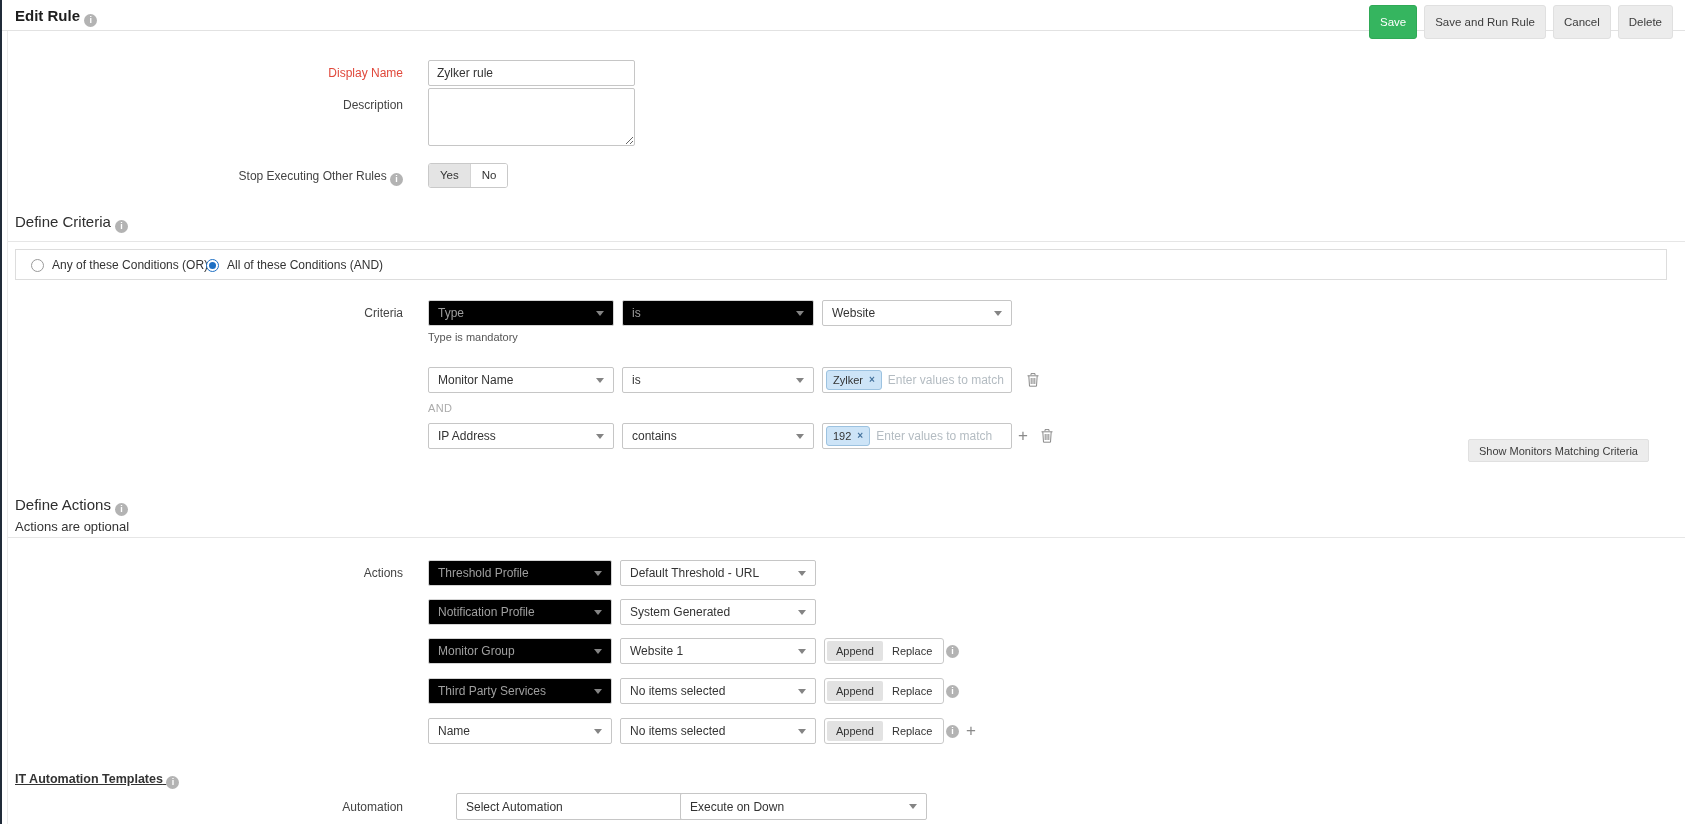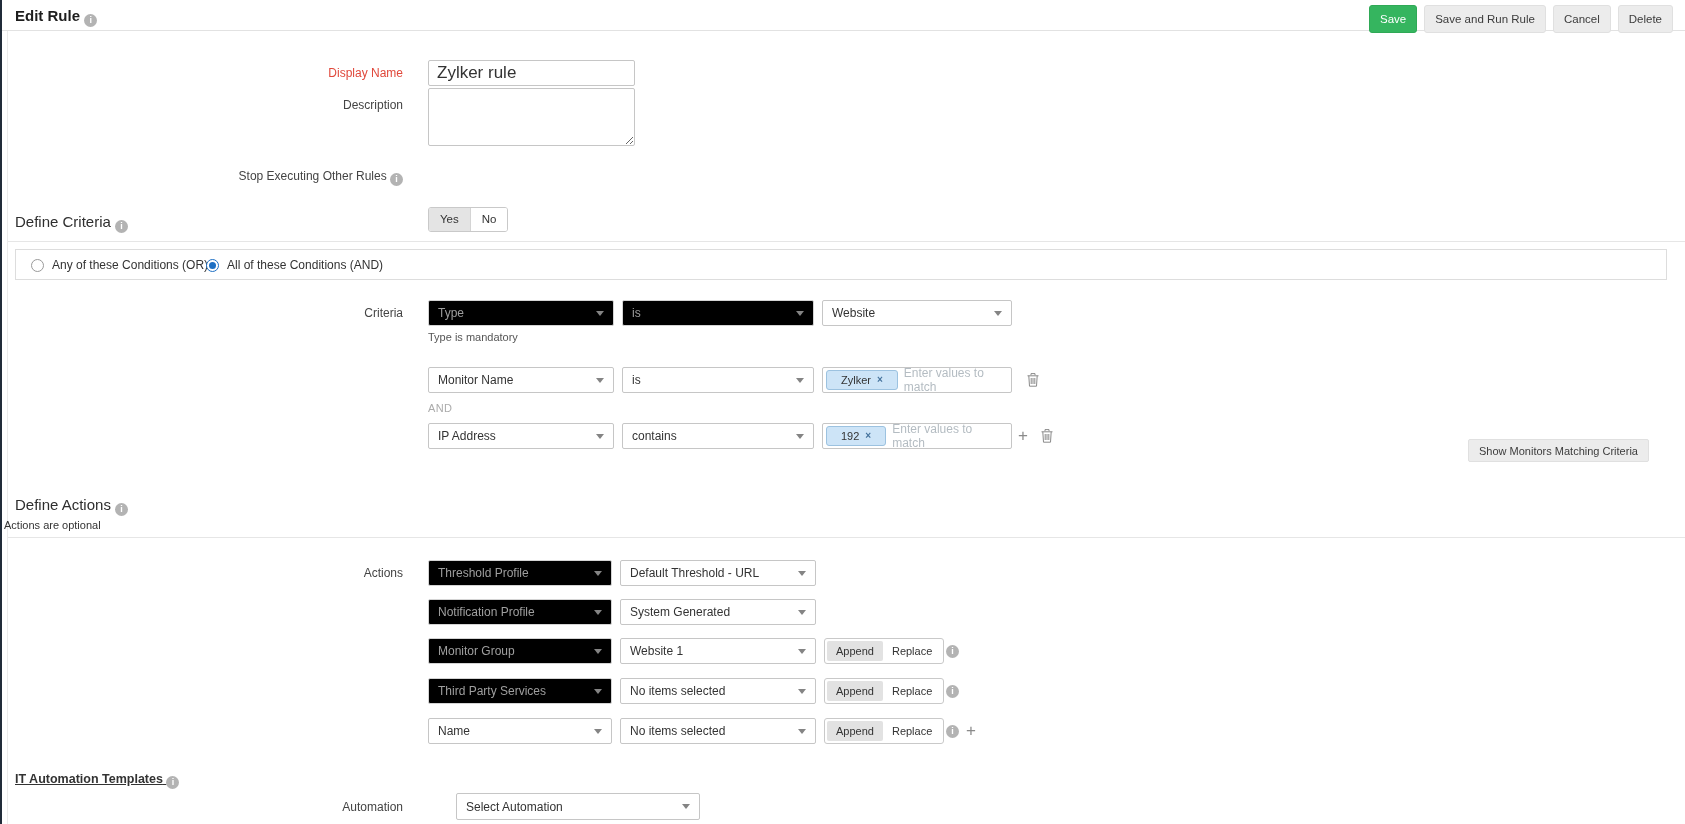--- a/index.html
+++ b/index.html
@@ -7,35 +7,35 @@
   body { font-family:"Liberation Sans", sans-serif; color:#333; }
   .page { position:relative; width:1685px; height:824px; background:#fff; overflow:hidden; }
 
   .left-dark { position:absolute; left:0; top:0; width:2px; height:824px; background:#202b39; }
   .left-line { position:absolute; left:7px; top:31px; bottom:0; width:1px; background:#ebebeb; }
 
   
   .topbar { position:absolute; left:2px; top:0; right:0; height:31px; background:#fff; border-bottom:1px solid #e2e2e2; }
   .page-title { position:absolute; left:13px; top:7px; font-size:15px; font-weight:bold; color:#1d1d1d; }
   .topbar-btns { position:absolute; right:12px; top:5px; display:flex; gap:7px; }
-  .btn { height:28px; line-height:21px; padding:0 10px; font-size:11.5px; color:#3c3c3c;
+  .btn { height:34px; line-height:21px; padding:0 10px; font-size:11.5px; color:#3c3c3c;
          background:#ececec; border:1px solid #e0e0e0; border-radius:3px; cursor:pointer; white-space:nowrap; }
   .btn.primary { background:#35b55f; border-color:#2fa956; color:#fff; }
 
   
   .lbl { position:absolute; left:60px; width:343px; text-align:right; font-size:12px; color:#444; }
   .lbl.red { color:#e0483b; }
   .info { display:inline-block; width:13px; height:13px; border-radius:50%; background:#b3b3b3;
           color:#fff; font-size:9px; font-weight:bold; text-align:center; line-height:13px;
           vertical-align:-2px; font-style:normal; }
   .sec-h { position:absolute; left:15px; font-size:15px; color:#2e2e2e; }
   .hr { position:absolute; left:8px; right:0; height:1px; background:#e6e6e6; }
 
   input.txt { position:absolute; left:428px; width:207px; height:26px; border:1px solid #c6c6c6;
-              border-radius:2px; padding:0 8px; font-size:17px; color:#333; font-family:inherit; }
+              border-radius:2px; padding:0 8px; font-size:12px; color:#333; font-family:inherit; }
   textarea.txt { position:absolute; left:428px; width:207px; height:58px; border:1px solid #c6c6c6;
               border-radius:2px; padding:4px 8px; font-size:12.5px; font-family:inherit; resize:both; overflow:auto; }
 
   
   .seg { position:absolute; display:flex; height:25px; border:1px solid #c9c9c9; border-radius:3px;
          background:#fff; overflow:hidden; font-size:11.5px; color:#333; align-items:stretch; }
   .seg .opt { padding:0 11px; line-height:23px; cursor:pointer; background:#fff; }
   .seg .opt.sel { background:#e4e4e4; }
   .seg2 { position:absolute; display:flex; height:26px; border:1px solid #c9c9c9; border-radius:3px;
           background:#fff; align-items:center; padding:2px; font-size:11px; color:#333; }
@@ -55,21 +55,21 @@
         color:#333; cursor:pointer; }
   .dd .caret { width:0; height:0; border-left:4px solid transparent; border-right:4px solid transparent;
                border-top:5px solid #848484; margin-left:6px; flex:none; }
   .dd.dis { background:#000000; color:#9f9f9f; border-color:#d4d4d4; cursor:default; }
   .dd .txt-v { overflow:hidden; white-space:nowrap; text-overflow:ellipsis; }
 
   
   .vbox { position:absolute; height:26px; border:1px solid #c6c6c6; border-radius:2px; background:#fff;
           display:flex; align-items:center; padding:0 3px; gap:6px; }
   .chip { display:flex; align-items:center; gap:6px; background:#cde4f7; border:1px solid #9cc2e0;
-          border-radius:3px; font-size:11px; color:#333; padding:2px 14px; line-height:14px; }
+          border-radius:3px; font-size:11px; color:#333; padding:2px 6px; line-height:14px; }
   .chip .x { color:#44729c; font-weight:bold; font-size:10px; cursor:pointer; }
   .ph { color:#b4bcc2; font-size:12px; }
 
   .note { position:absolute; font-size:11px; color:#555; }
   .and { position:absolute; font-size:11px; color:#ababab; letter-spacing:.3px; }
 
   .icon-btn { position:absolute; cursor:pointer; background:none; border:none; line-height:1; }
   .plus { font-size:17px; color:#8a8a8a; font-weight:normal; }
 
   .show-btn { position:absolute; left:1468px; top:439px; height:23px; padding:0 10px; font-size:11px;
@@ -100,21 +100,21 @@
   <div class="lbl red" style="top:66px;">Display Name</div>
   <input class="txt" style="top: 60px;" value="Zylker rule">
 
   <div class="lbl" style="top:98px;">Description</div>
   <textarea class="txt" style="top: 88px;"></textarea>
 
   <div class="lbl" style="top:169px;">
     <span>Stop Executing Other Rules</span>
     <i class="info">i</i>
   </div>
-  <div class="seg" style="left:428px; top:163px;margin-top:44px;">
+  <div class="seg" style="left:428px; top:163px;">
     <span class="opt sel" style="border-right:1px solid #d4d4d4;">Yes</span>
     <span class="opt">No</span>
   </div>
 
   <div class="sec-h" style="top:213px;">
     <span>Define Criteria</span>
     <i class="info">i</i>
   </div>
   <div class="hr" style="top:241px;"></div>
 
@@ -191,21 +191,21 @@
       <path d="M1.5 3.8h11M5 1.6h4M5 1.6v1.5M9 1.6v1.5M2.8 3.8l.7 10.4h7l.7-10.4M5.2 6v6M7 6v6M8.8 6v6" stroke="#8a8a8a" stroke-width="1" fill="none"></path>
     </svg>
   </button>
 
   <button class="show-btn">Show Monitors Matching Criteria</button>
 
   <div class="sec-h" style="top:496px;">
     <span>Define Actions</span>
     <i class="info">i</i>
   </div>
-  <div class="note" style="left:4px; top:519px; color:#333; font-size:11px;">Actions are optional</div>
+  <div class="note" style="left:15px; top:519px; color:#333; font-size:13px;">Actions are optional</div>
   <div class="hr" style="top:537px;"></div>
 
   <div class="lbl" style="top:566px;">Actions</div>
 
   <div class="dd dis" style="left:428px; top:560px; width:184px;">
     <span class="txt-v">Threshold Profile</span>
       <span class="caret"></span>
   </div>
   <div class="dd" style="left:620px; top:560px; width:196px;">
     <span class="txt-v">Default Threshold - URL</span>
@@ -267,13 +267,17 @@
   <div class="sub-h" style="top:772px;text-decoration:underline;">
     <span>IT Automation Templates</span>
     <i class="info">i</i>
   </div>
 
   <div class="lbl" style="top:800px;">Automation</div>
   <div class="dd" style="left:428px; top:793px; width:244px; height:27px;margin-left:28px;">
     <span class="txt-v">Select Automation</span>
       <span class="caret"></span>
   </div>
+  <div class="dd" style="left:680px; top:793px; width:247px; height:27px;">
+    <span class="txt-v">Execute on Down</span>
+      <span class="caret"></span>
+  </div>
 </div>
 
 </body></html>

